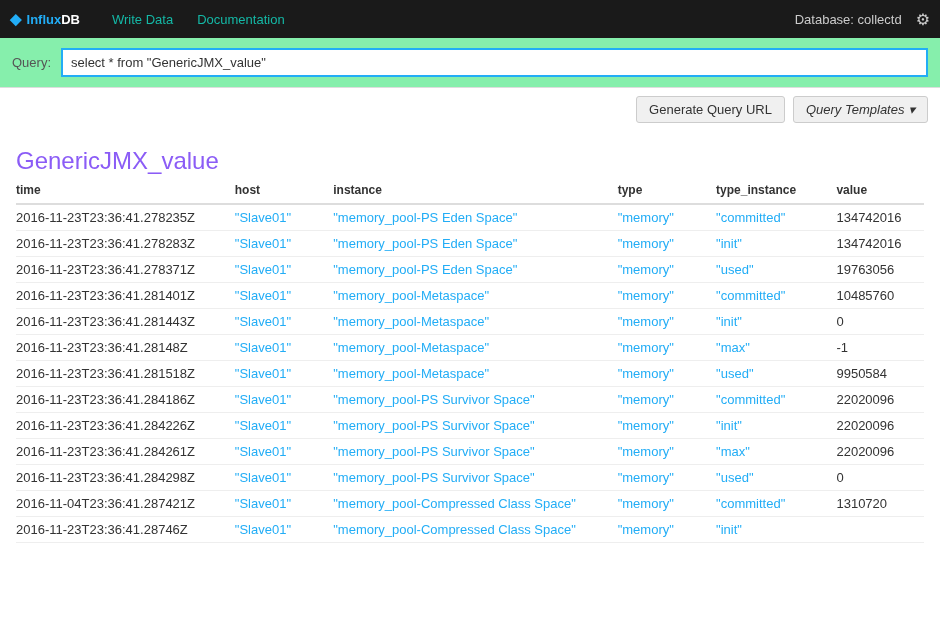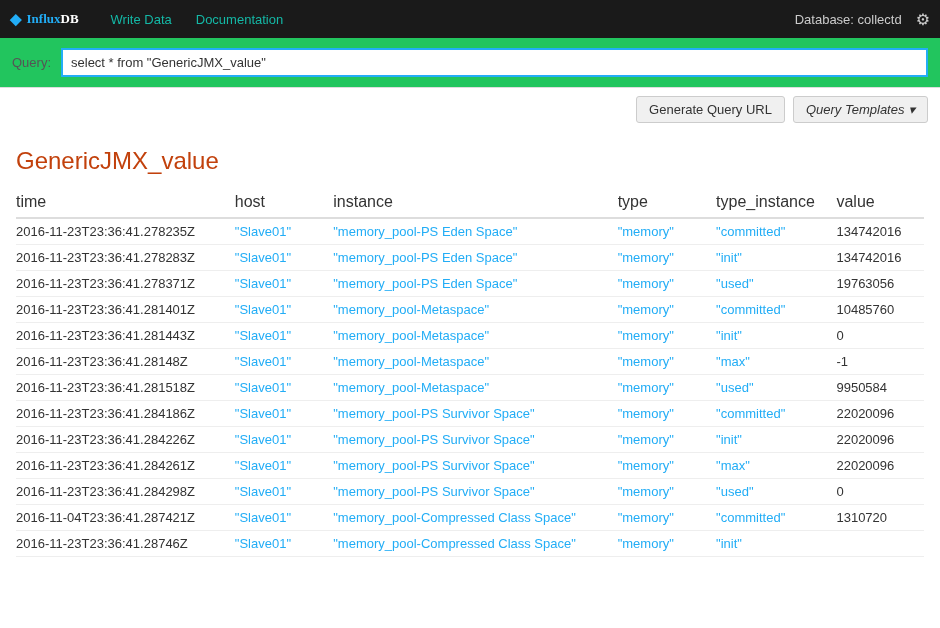--- a/index.html
+++ b/index.html
@@ -33,21 +33,21 @@
     }
     #topnav .gear-icon {
       color: #ccc;
       font-size: 16px;
       margin-left: 14px;
       cursor: pointer;
     }
 
     
     #querybar {
-      background: #22c55e;
+      background: #86efac;
       padding: 10px 12px;
       display: flex;
       align-items: center;
       border-bottom: 1px solid #ddd;
     }
     #querybar .query-label {
       color: #555;
       margin-right: 10px;
       font-size: 13px;
       white-space: nowrap;
@@ -86,39 +86,39 @@
       font-style: italic;
     }
 
     
     #main {
       padding: 16px 16px 0 16px;
     }
     #table-title {
       font-size: 24px;
       font-weight: normal;
-      margin-bottom: 12px;
-      color: #c2410c;
+      margin-bottom: 2px;
+      color: #8b5cf6;
     }
 
     
     table {
       width: 100%;
       border-collapse: collapse;
       font-size: 13px;
     }
     thead tr {
       border-bottom: 2px solid #ddd;
     }
     thead th {
       text-align: left;
       padding: 6px 8px 6px 0;
       color: #333;
-      font-weight: normal;
-      font-size: 16px;
+      font-weight: bold;
+      font-size: 12px;
     }
     tbody tr {
       border-bottom: 1px solid #eee;
     }
     tbody td {
       padding: 5px 8px 5px 0;
       color: #333;
       white-space: nowrap;
     }
     tbody td.colored { color: #22ADF6; }
@@ -131,21 +131,21 @@
     .col-type { width: 90px; }
     .col-type-instance { width: 110px; }
     .col-value { width: 80px; }
   </style>
 </head>
 <body>
 
 <nav id="topnav">
   <div class="logo">
     <span style="color:#22ADF6;font-size:15px;font-weight:bold;">◆</span>
-    <span style="margin-left:5px;font-family:Liberation Serif, serif;">
+    <span style="margin-left:5px;">
       <span style="color:#22ADF6;font-weight:bold;">Influx</span><span style="color:#fff;font-weight:bold;">DB</span>
     </span>
   </div>
   <a class="nav-link">Write Data</a>
   <a class="nav-link">Documentation</a>
   <div class="spacer"></div>
   <span class="db-selector">Database: collectd</span>
   <span class="gear-icon">⚙</span>
 </nav>
 

